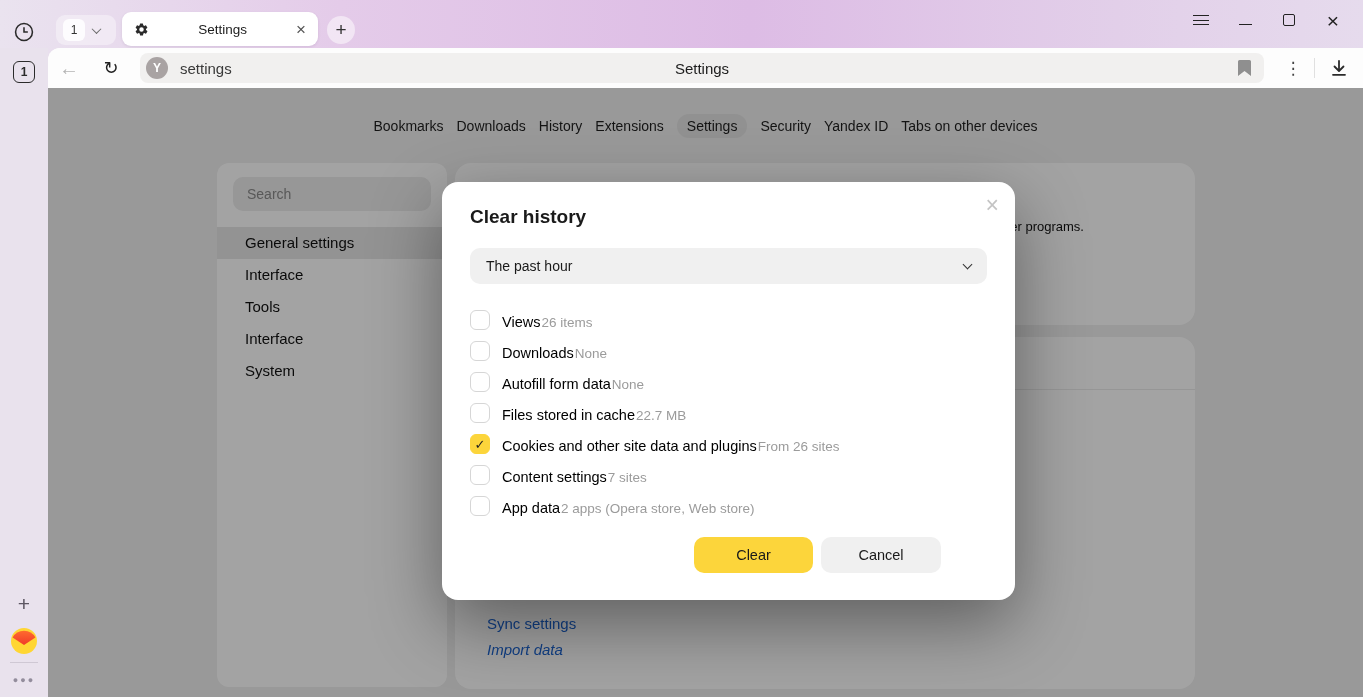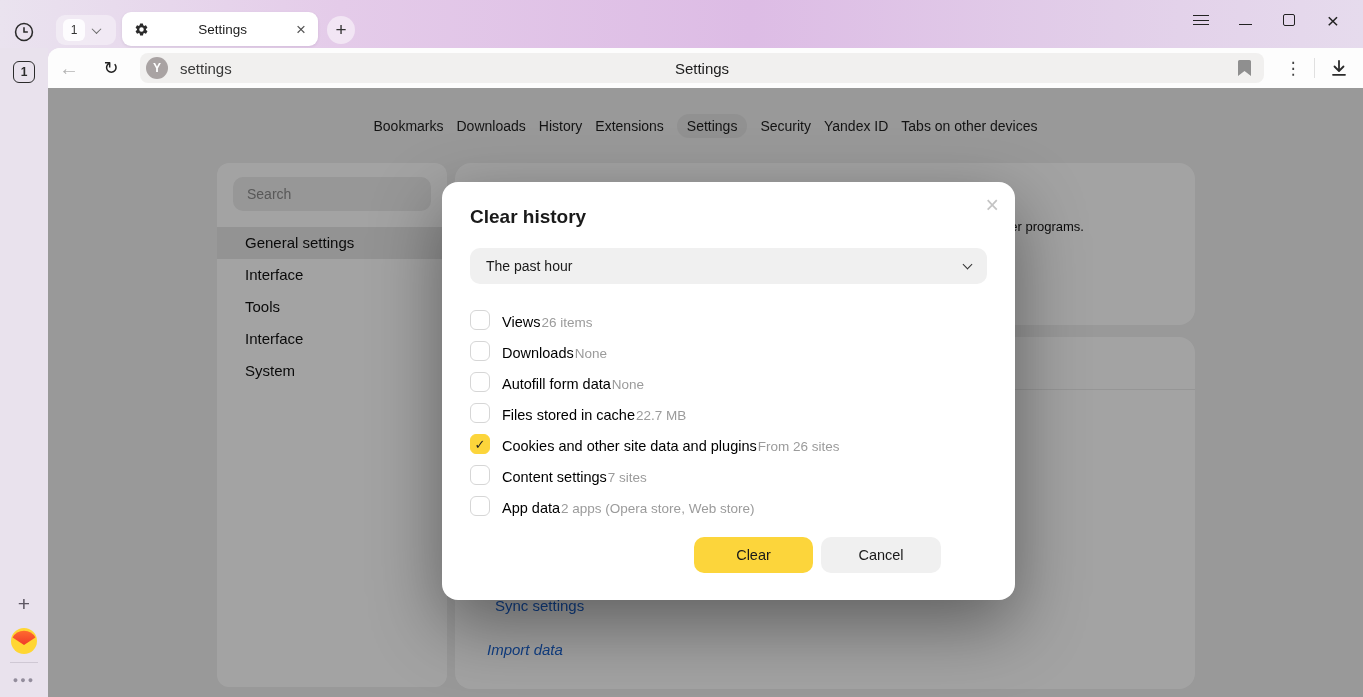--- a/index.html
+++ b/index.html
@@ -71,21 +71,21 @@
     border-radius:10px; padding:0 14px; font-size:14px; color:#333; font-family:inherit; outline:none; }
   .search-input::placeholder { color:#8b8b8b; }
   .side-item { height:32px; line-height:32px; padding-left:28px; font-size:15px; color:#111; cursor:pointer; }
   .side-item.selected { background:#e7e7e7; }
 
   .card1 { position:absolute; left:407px; top:75px; width:740px; height:162px; background:#fff; border-radius:16px; z-index:1; }
   .text-fragment { position:absolute; left:548px; top:56px; font-size:13px; color:#121212; }
   .card2 { position:absolute; left:407px; top:249px; width:740px; height:352px; background:#fff; border-radius:16px; z-index:1; }
   .card2-divider { position:absolute; left:0; right:0; top:52px; border-top:1px solid rgba(0,0,0,.08); }
   .page-link { position:absolute; left:32px; font-size:15px; cursor:pointer; }
-  .page-link.l1 { top:260px;margin-left:8px; } .page-link.l2 { top:304px;font-style:italic; }
+  .page-link.l1 { top:278px; } .page-link.l2 { top:304px;font-style:italic; }
 
   
   .modal { position:absolute; left:394px; top:94px; width:573px; height:418px; background:#fff; border-radius:16px;
     box-shadow:0 24px 70px rgba(0,0,0,.42); z-index:10; }
   .modal-title { position:absolute; left:28px; top:24px; font-size:19px; font-weight:bold; color:#1a1a1a; }
   .modal-close { position:absolute; right:16px; top:12px; font-size:23px; color:#c4c4c4; cursor:pointer; line-height:1; }
   .period-select { position:absolute; left:28px; right:28px; top:66px; height:36px; background:#f0f0f0; border-radius:10px;
     display:flex; align-items:center; padding:0 16px; cursor:pointer; }
   .period-select .sel-text { flex:1; font-size:14px; color:#1a1a1a; }
   .sel-chev { width:7px; height:7px; border-right:1.8px solid #333; border-bottom:1.8px solid #333; transform:rotate(45deg); margin-top:-4px; }

